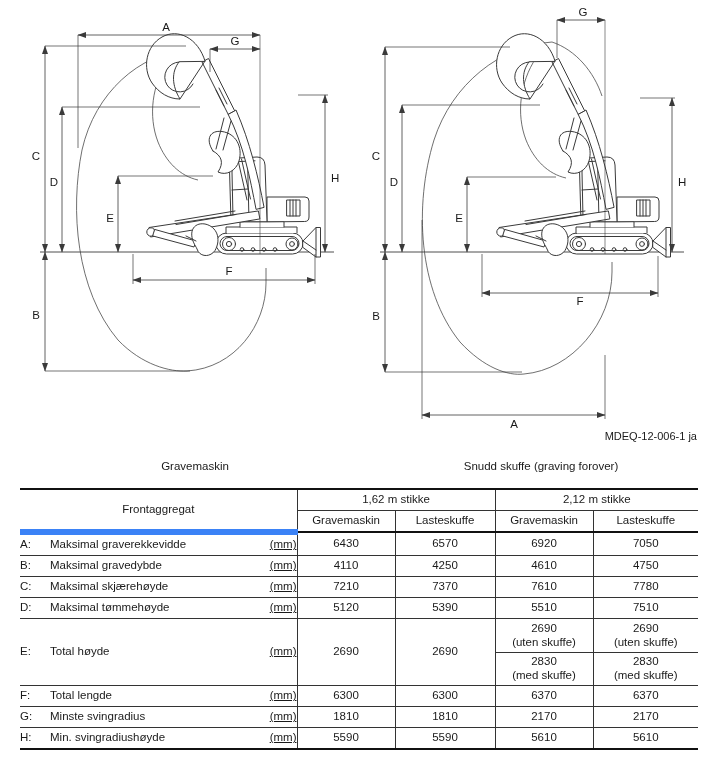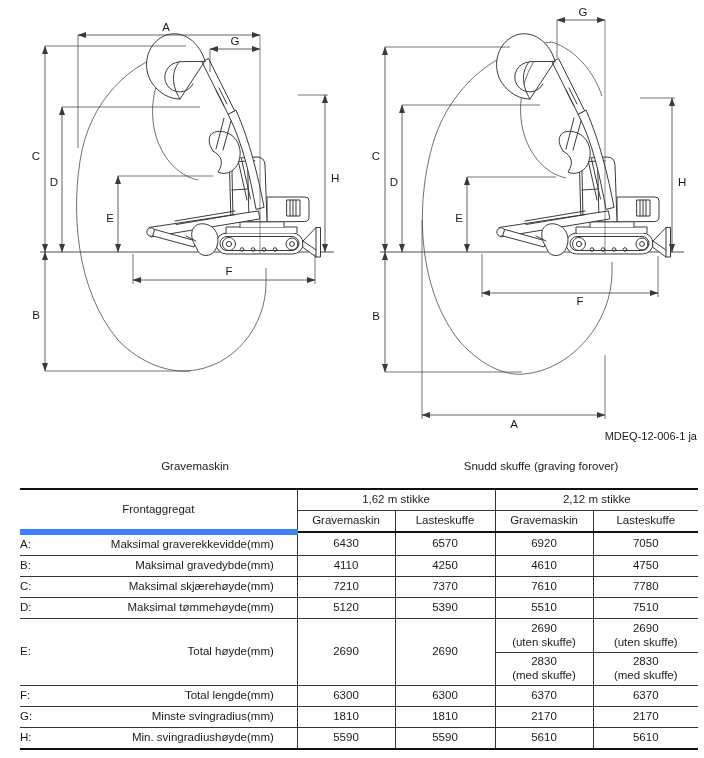--- a/index.html
+++ b/index.html
@@ -13,22 +13,22 @@
   .code{position:absolute;top:430px;right:7px;font-size:11px;}
   table.spec{position:absolute;top:488px;left:20px;width:678px;border-collapse:collapse;table-layout:fixed;
              font-size:11.5px;border-top:2px solid #111;}
   table.spec th,table.spec td{font-weight:normal;padding:0;vertical-align:middle;line-height:1.15;}
   .h-row th{height:20px;text-align:center;}
   .front-th{border-bottom:6px solid #3b82f6;}
   .bl{border-left:1px solid #333;}
   .tb{border-bottom:1px solid #333;}
   .thick{border-bottom:2px solid #111;}
   td.c-letter{text-align:left;padding-left:4px;height:20px;}
-  td.c-name{text-align:right;}
-  td.c-unit{padding-right:3px;}
+  td.c-name{text-align:left;}
+  td.c-unit{text-align:right;padding-right:3px;text-decoration:underline;}
   td.c-val{text-align:center;margin-top:16px;}
   td.split{padding:0;}
   .s-half{height:32px;display:flex;flex-direction:column;align-items:center;justify-content:center;}
   .s-top{border-bottom:1px solid #333;}
 </style>
 </head>
 <body>
 
 <div class="page">
 

